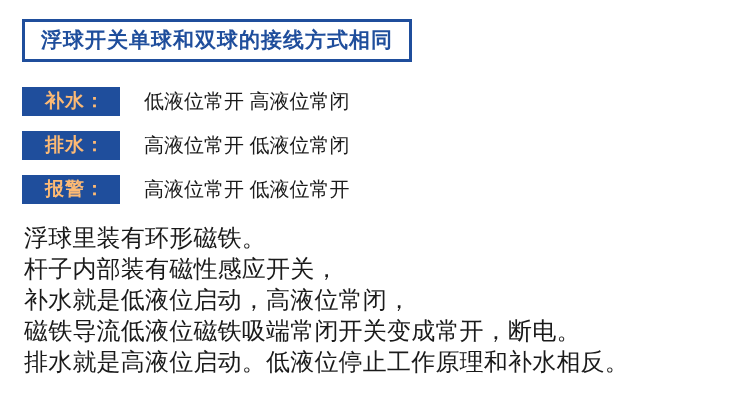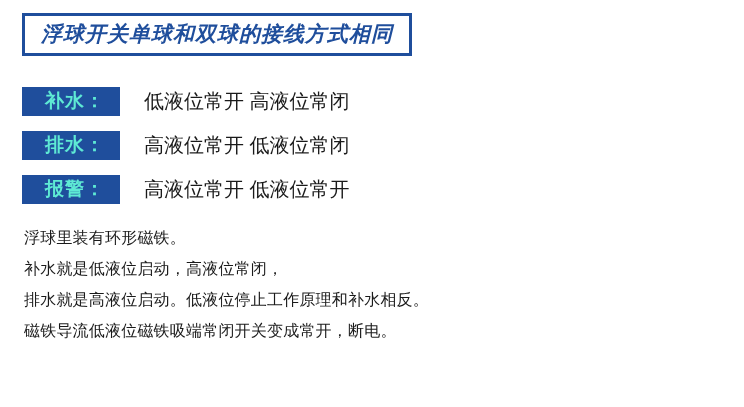--- a/index.html
+++ b/index.html
@@ -19,22 +19,21 @@
     width: 744px;
     height: 407px;
     box-sizing: border-box;
     padding: 0;
   }
 
   
   .title-wrap {
     position: absolute;
     left: 22px;
-    top: 13px;
-    font-style: italic;
+    top: 19px;
   }
   .title-box {
     display: inline-block;
     border: 3px solid #1f4e9c;
     padding: 6px 16px 8px 16px;
     box-sizing: border-box;
   }
   .title-text {
     font-size: 21px;
     font-weight: bold;
@@ -55,21 +54,21 @@
     display: flex;
     align-items: center;
     height: 42px;
     margin-bottom: 2px;
   }
   .mode-tag {
     display: inline-flex;
     align-items: center;
     justify-content: center;
     background: #1f4e9c;
-    color: #5eead4;
+    color: #fdba74;
     font-size: 19px;
     font-weight: bold;
     letter-spacing: 1px;
     padding: 4px 4px 6px 12px;
     min-width: 98px;
     box-sizing: border-box;
     height: 29px;
     line-height: 1;
   }
   .mode-desc {
@@ -81,21 +80,21 @@
   }
 
   
   .notes {
     position: absolute;
     left: 24px;
     top: 222px;
     width: 712px;
   }
   .note-line {
-    font-size: 16px;
+    font-size: 24px;
     color: #1a1a1a;
     line-height: 31px;
     white-space: nowrap;
     letter-spacing: 0.2px;
   }
 </style>
 </head>
 <body>
 
 <div class="page">
@@ -120,18 +119,19 @@
 
     <div class="mode-row">
       <span class="mode-tag">报警：</span>
       <span class="mode-desc">高液位常开 低液位常开</span>
     </div>
 
   </div>
 
   <div class="notes">
     <div class="note-line">浮球里装有环形磁铁。</div>
+    <div class="note-line">杆子内部装有磁性感应开关，</div>
     <div class="note-line">补水就是低液位启动，高液位常闭，</div>
+    <div class="note-line">磁铁导流低液位磁铁吸端常闭开关变成常开，断电。</div>
     <div class="note-line">排水就是高液位启动。低液位停止工作原理和补水相反。</div>
-    <div class="note-line">磁铁导流低液位磁铁吸端常闭开关变成常开，断电。</div>
   </div>
 
 </div>
 
 </body></html>

